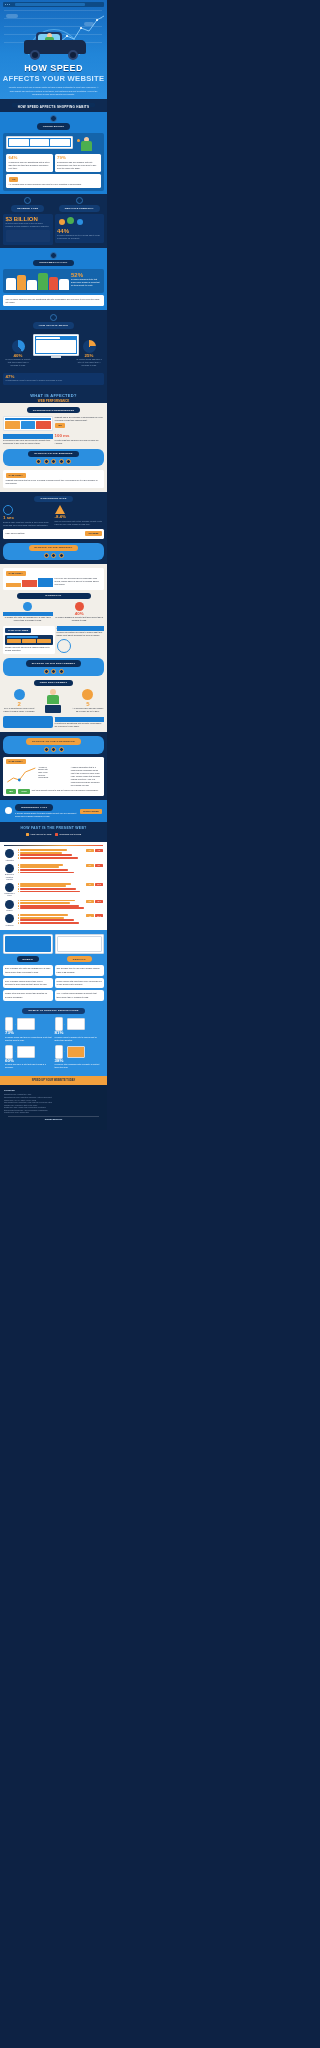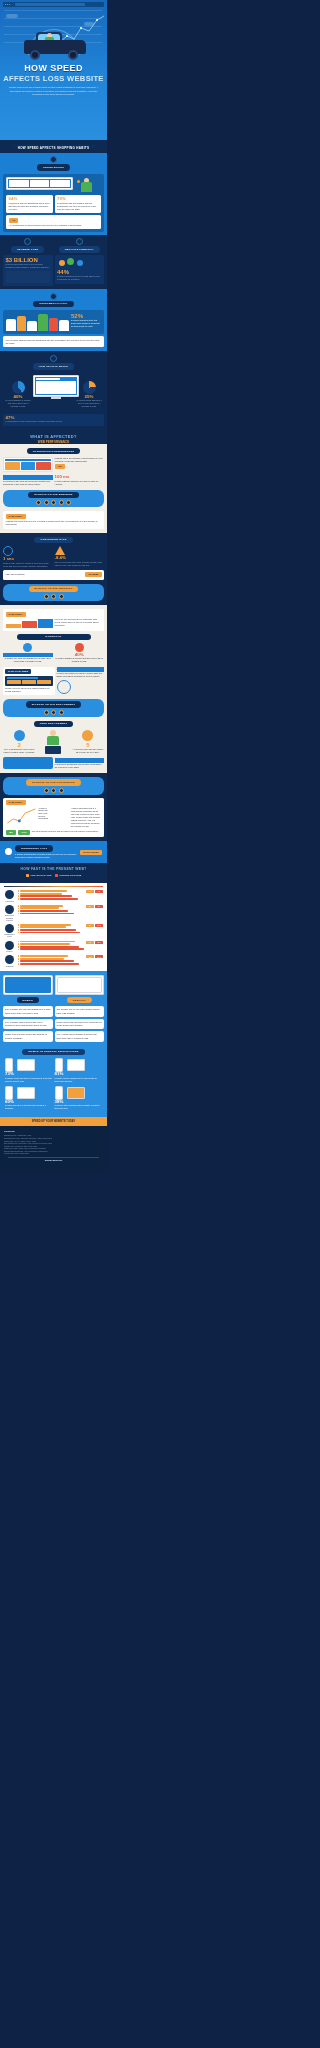--- a/index.html
+++ b/index.html
@@ -14,21 +14,21 @@
 
   
   .band { width:100%; position:relative; }
   .navy   { background:#0e2a52; }
   .blue   { background:#1b7fd4; }
   .blue2  { background:#2b8fe0; }
   .cream  { background:#f2efe9; color:#2a3340; }
   .white  { background:#ffffff; color:#2a3340; }
 
   
-  .hero { height:140px; background:linear-gradient(180deg,#1669bd 0%,#2185d8 55%,#2b8fe0 100%); position:relative; overflow:hidden; }
+  .hero { height:99px; background:linear-gradient(180deg,#1669bd 0%,#2185d8 55%,#2b8fe0 100%); position:relative; overflow:hidden; }
   .browser-bar { height:5px; margin:2px 3px 0 3px; background:#0d4a86; border-radius:1px; position:relative; }
   .browser-bar .dot { width:1px;height:1px;border-radius:50%;background:#7fb6e8;position:absolute;top:2px; }
   .browser-bar .u { position:absolute; left:12px; top:1.4px; height:2.2px; width:70px; background:#1b6cb5; border-radius:1px;}
   .sky-lines { position:absolute; inset:8px 0 0 0; }
   .sky-lines i { position:absolute; background:rgba(255,255,255,.13); height:.5px; }
   .graphline { position:absolute; right:2px; top:14px; width:46px; height:30px; }
   .cloud { position:absolute; background:rgba(255,255,255,.22); border-radius:4px; }
   .car { position:absolute; left:18px; top:30px; width:72px; height:34px; }
   .car .body { position:absolute; left:6px; top:10px; width:62px; height:14px; background:#16294a; border-radius:3px 5px 2px 2px; }
   .car .cab { position:absolute; left:18px; top:2px; width:26px; height:11px; background:#1d3560; border-radius:4px 4px 0 0; }
@@ -155,21 +155,21 @@
         <span class="win"></span>
       <span class="driver-h"></span>
         <span class="driver-b"></span>
       <span class="body"></span>
       <span class="wheel l"></span>
         <span class="wheel r"></span>
     </div>
 
     <div class="hero-title-wrap">
       <div class="hero-t1">HOW SPEED</div>
-      <div class="hero-t2">AFFECTS LOSS WEBSITE</div>
+      <div class="hero-t2">AFFECTS YOUR WEBSITE</div>
       <div class="hero-sub">Website speed is not only a ranking factor but also a major contributor to great user experience. A slow website can cost you a fortune in lost sales, lost customers and lost reputation. Here is the breakdown of how speed affects your website.</div>
     </div>
   </div>
 
   <div class="band navy sec-head">
     <span class="bar">HOW SPEED AFFECTS SHOPPING HABITS</span>
   </div>
 
   <div class="band blue" style="padding:3px;">
     <div class="center">

